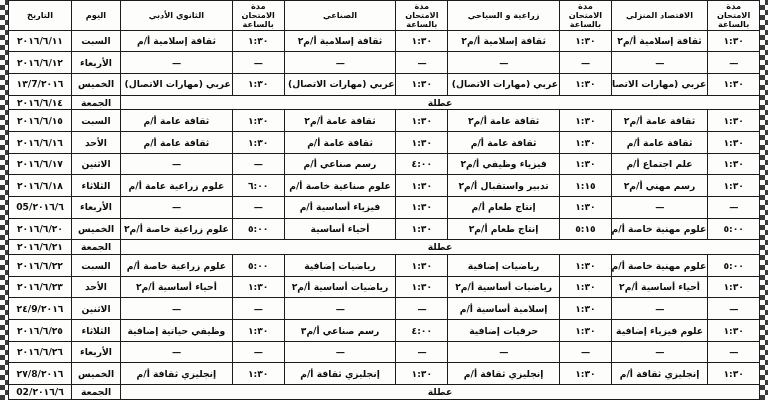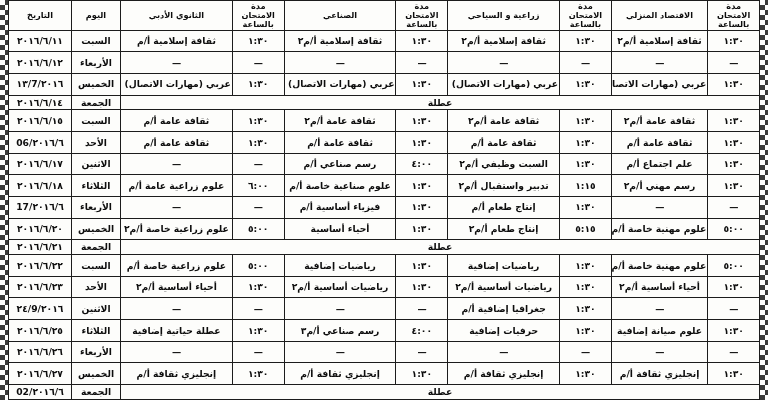--- a/index.html
+++ b/index.html
@@ -165,27 +165,27 @@
           <tr class="row">
             <td>١:٣٠</td>
             <td>ثقافة عامة أ/م</td>
             <td>١:٣٠</td>
             <td>ثقافة عامة أ/م</td>
             <td>١:٣٠</td>
             <td>ثقافة عامة أ/م</td>
             <td>١:٣٠</td>
             <td>ثقافة عامة أ/م</td>
             <td>الأحد</td>
-            <td>٢٠١٦/٦/06</td>
+            <td>٢٠١٦/٦/١٦</td>
           </tr>
           <tr class="row">
             <td>١:٣٠</td>
             <td>علم اجتماع أ/م</td>
             <td>١:٣٠</td>
-            <td>السبت وظيفي أ/م٢</td>
+            <td>فيزياء وظيفي أ/م٢</td>
             <td>٤:٠٠</td>
             <td>رسم صناعي أ/م</td>
             <td class="dash">—</td>
             <td class="dash">—</td>
             <td>الاثنين</td>
             <td>٢٠١٦/٦/١٧</td>
           </tr>
           <tr class="row">
             <td>١:٣٠</td>
             <td>رسم مهني أ/م٢</td>
@@ -201,21 +201,21 @@
           <tr class="row">
             <td class="dash">—</td>
             <td class="dash">—</td>
             <td>١:٣٠</td>
             <td>إنتاج طعام أ/م</td>
             <td>١:٣٠</td>
             <td>فيزياء أساسية أ/م</td>
             <td class="dash">—</td>
             <td class="dash">—</td>
             <td>الأربعاء</td>
-            <td>٢٠١٦/٦/17</td>
+            <td>٢٠١٦/٦/05</td>
           </tr>
           <tr class="row">
             <td>٥:٠٠</td>
             <td>علوم مهنية خاصة أ/م٢</td>
             <td>٥:١٥</td>
             <td>إنتاج طعام أ/م٢</td>
             <td>١:٣٠</td>
             <td>أحياء أساسية</td>
             <td>٥:٠٠</td>
             <td>علوم زراعية خاصة أ/م٢</td>
@@ -248,37 +248,37 @@
             <td>رياضيات أساسية أ/م٢</td>
             <td>١:٣٠</td>
             <td>أحياء أساسية أ/م٢</td>
             <td>الأحد</td>
             <td>٢٠١٦/٦/٢٣</td>
           </tr>
           <tr class="row">
             <td class="dash">—</td>
             <td class="dash">—</td>
             <td>١:٣٠</td>
-            <td>جغرافيا إضافية أ/م</td>
+            <td>إسلامية أساسية أ/م</td>
             <td class="dash">—</td>
             <td class="dash">—</td>
             <td class="dash">—</td>
             <td class="dash">—</td>
             <td>الاثنين</td>
             <td>٢٠١٦/9/٢٤</td>
           </tr>
           <tr class="row">
             <td>١:٣٠</td>
-            <td>علوم صيانة إضافية</td>
+            <td>علوم فيزياء إضافية</td>
             <td>١:٣٠</td>
             <td>حرفيات إضافية</td>
             <td>٤:٠٠</td>
             <td>رسم صناعي أ/م٣</td>
             <td>١:٣٠</td>
-            <td>عطلة حياتية إضافية</td>
+            <td>وظيفي حياتية إضافية</td>
             <td>الثلاثاء</td>
             <td>٢٠١٦/٦/٢٥</td>
           </tr>
           <tr class="row">
             <td class="dash">—</td>
             <td class="dash">—</td>
             <td class="dash">—</td>
             <td class="dash">—</td>
             <td class="dash">—</td>
             <td class="dash">—</td>
@@ -290,21 +290,21 @@
           <tr class="row">
             <td>١:٣٠</td>
             <td>إنجليزي ثقافة أ/م</td>
             <td>١:٣٠</td>
             <td>إنجليزي ثقافة أ/م</td>
             <td>١:٣٠</td>
             <td>إنجليزي ثقافة أ/م</td>
             <td>١:٣٠</td>
             <td>إنجليزي ثقافة أ/م</td>
             <td>الخميس</td>
-            <td>٢٠١٦/٦/٢٧</td>
+            <td>٢٠١٦/8/٢٧</td>
           </tr>
           <tr class="holiday">
             <td class="holiday-cell" colspan="8">عطلة</td>
             <td>الجمعة</td>
             <td>٢٠١٦/٦/02</td>
           </tr>
         </tbody>
     </table>
   </div>
 </div>

